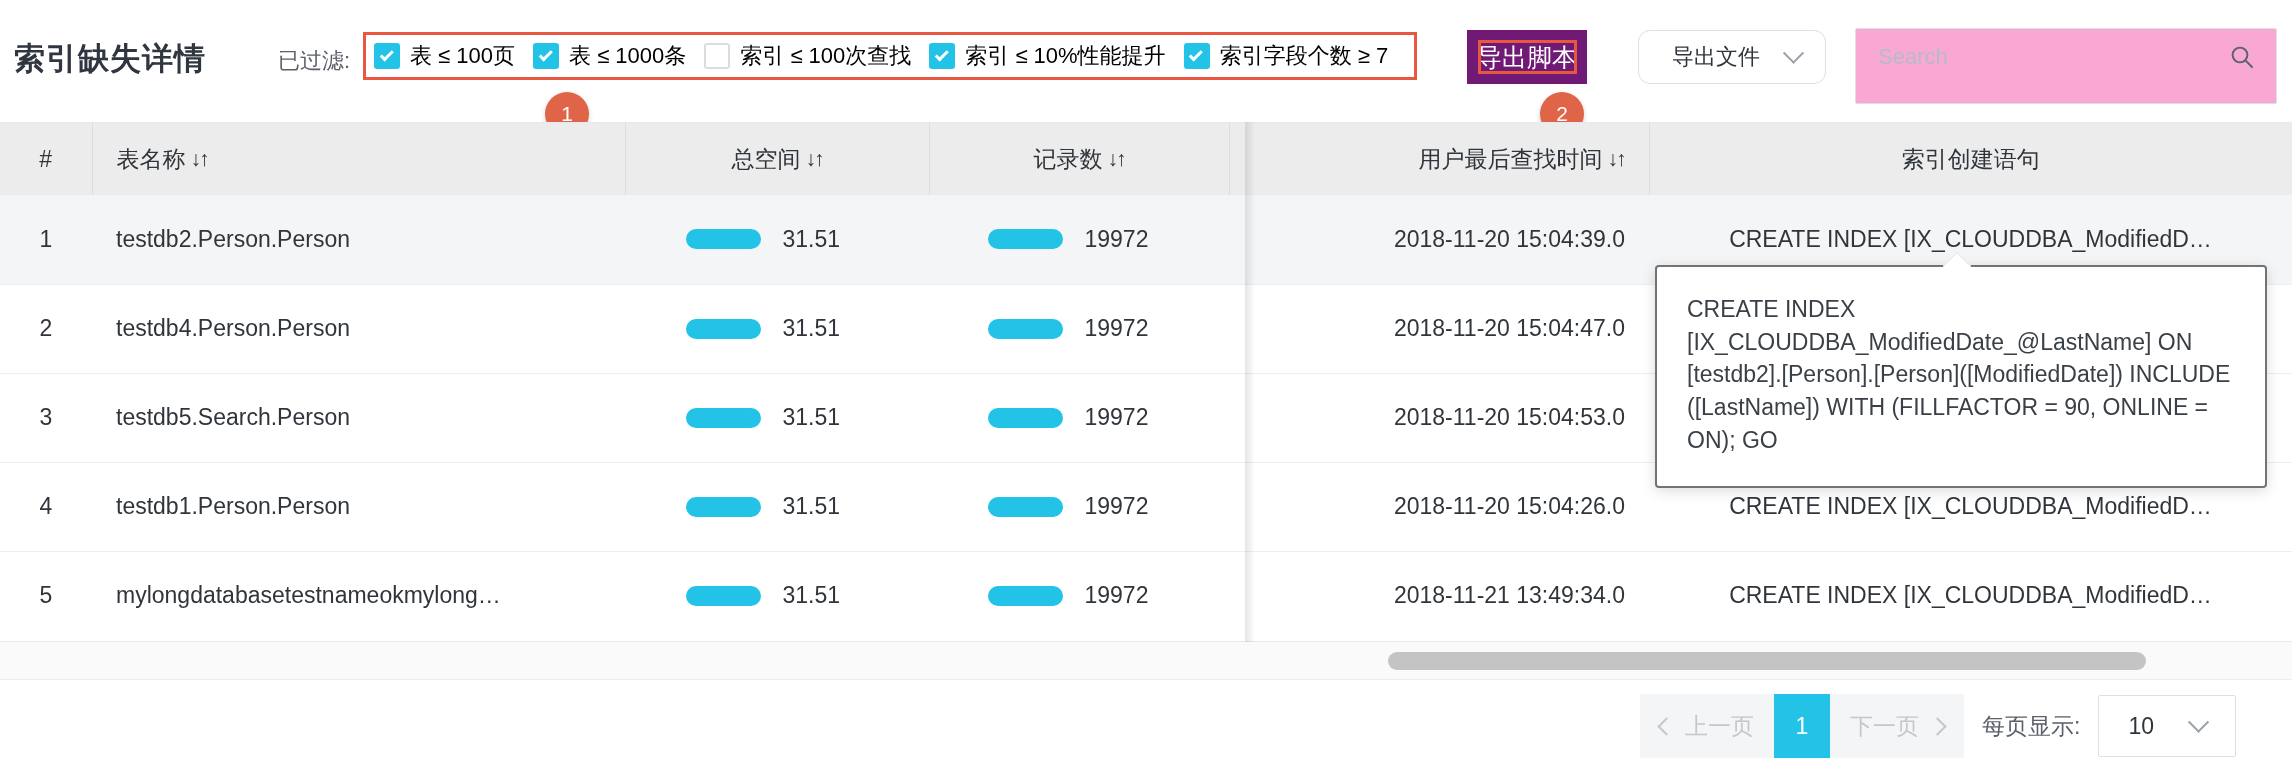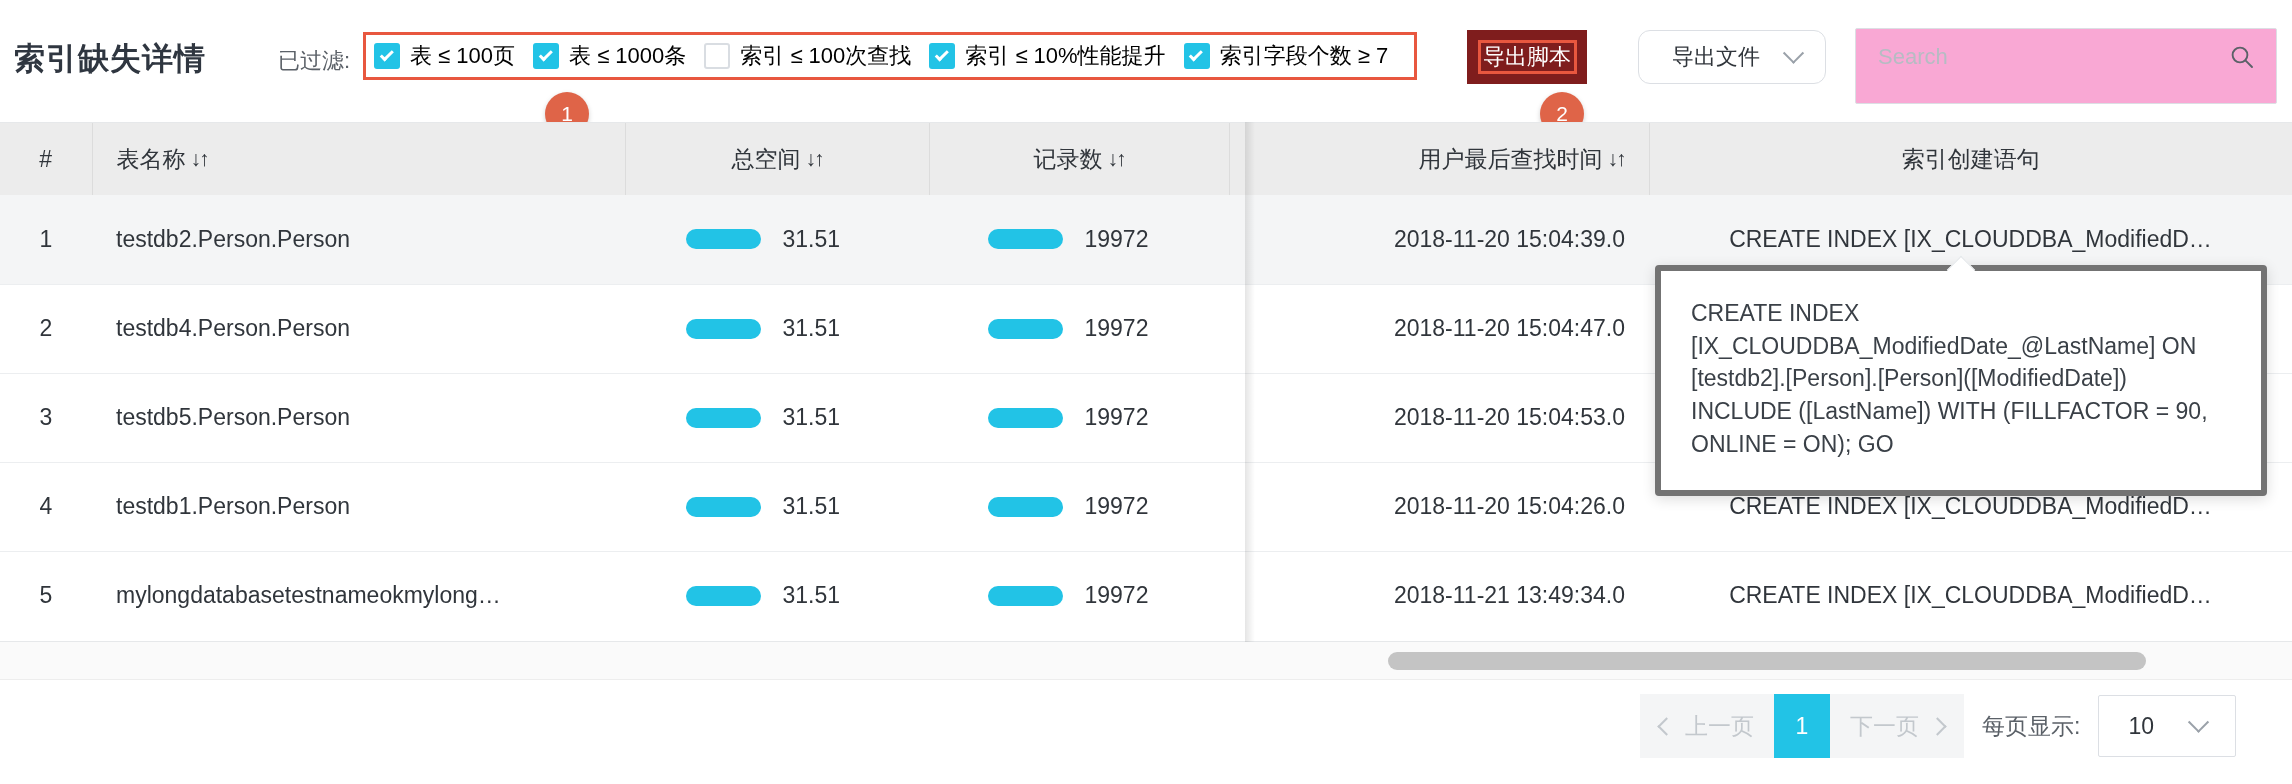--- a/index.html
+++ b/index.html
@@ -41,21 +41,21 @@
     border-left:3.5px solid #fff; border-bottom:3.5px solid #fff;
     transform:rotate(-45deg) translate(1px,-2px);
   }
   .chk-label {
     font-size:22px; color:#000000; margin-left:10px; margin-right:14px;
     white-space:nowrap;
   }
 
   .btn-primary {
     position:absolute; left:1467px; top:30px; width:120px; height:54px;
-    background:#7f1d1d; color:#fff; font-size:22px;
+    background:#701a75; color:#fff; font-size:25px;
     display:flex; align-items:center; justify-content:center;
     cursor:pointer; border:none;
   }
   .btn-primary-hl {
     position:absolute; left:1478px; top:40px; width:99px; height:34px;
     border:3px solid #e8573f; pointer-events:none;
   }
 
   .btn-dropdown {
     position:absolute; left:1638px; top:30px; width:188px; height:54px;
@@ -138,21 +138,21 @@
   
   .col-shadow {
     position:absolute; left:1245px; top:122px; width:10px; height:520px;
     background:linear-gradient(to right, rgba(0,0,0,.10), rgba(0,0,0,0));
     pointer-events:none;
   }
 
   
   .tooltip {
     position:absolute; left:1655px; top:265px; width:612px;
-    background:#fff; border:6px solid #737373; border-radius:4px;
+    background:#fff; border:2px solid #737373; border-radius:4px;
     box-shadow:0 3px 14px rgba(0,0,0,.14);
     padding:26px 30px 30px 30px;
     font-size:23px; line-height:1.42; color:#3a4047;
     word-break:break-word;
   }
   .tooltip .arrow {
     position:absolute; left:290px; top:-11px; width:20px; height:20px;
     background:#fff; border-left:1px solid #e3e6e9; border-top:1px solid #e3e6e9;
     transform:rotate(45deg);
   }
@@ -330,21 +330,21 @@
             </td>
             <td class="c-sql">
               <span class="ellip">CREATE INDEX [IX_CLOUDDBA_ModifiedD…</span>
             </td>
           </tr>
           <tr>
             <td class="c-idx">
               <span class="ellip">3</span>
             </td>
             <td class="c-name">
-              <span class="ellip">testdb5.Person.Person</span>
+              <span class="ellip">testdb5.Search.Person</span>
             </td>
             <td class="c-space">
               <div class="cellbar">
                 <span class="bar"></span>
                 <span class="barval">31.51</span>
               </div>
             </td>
             <td class="c-rows">
               <div class="cellbar">
                 <span class="bar"></span>

